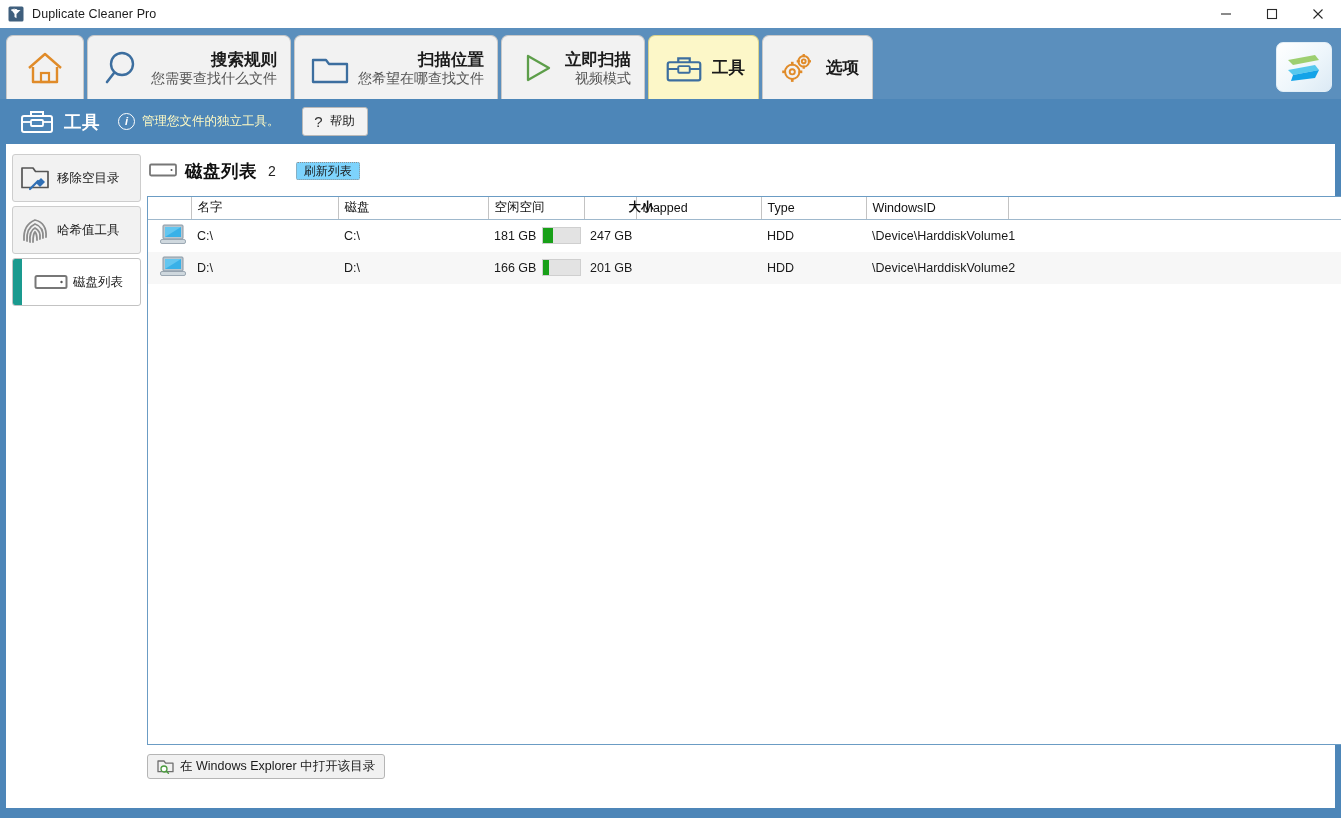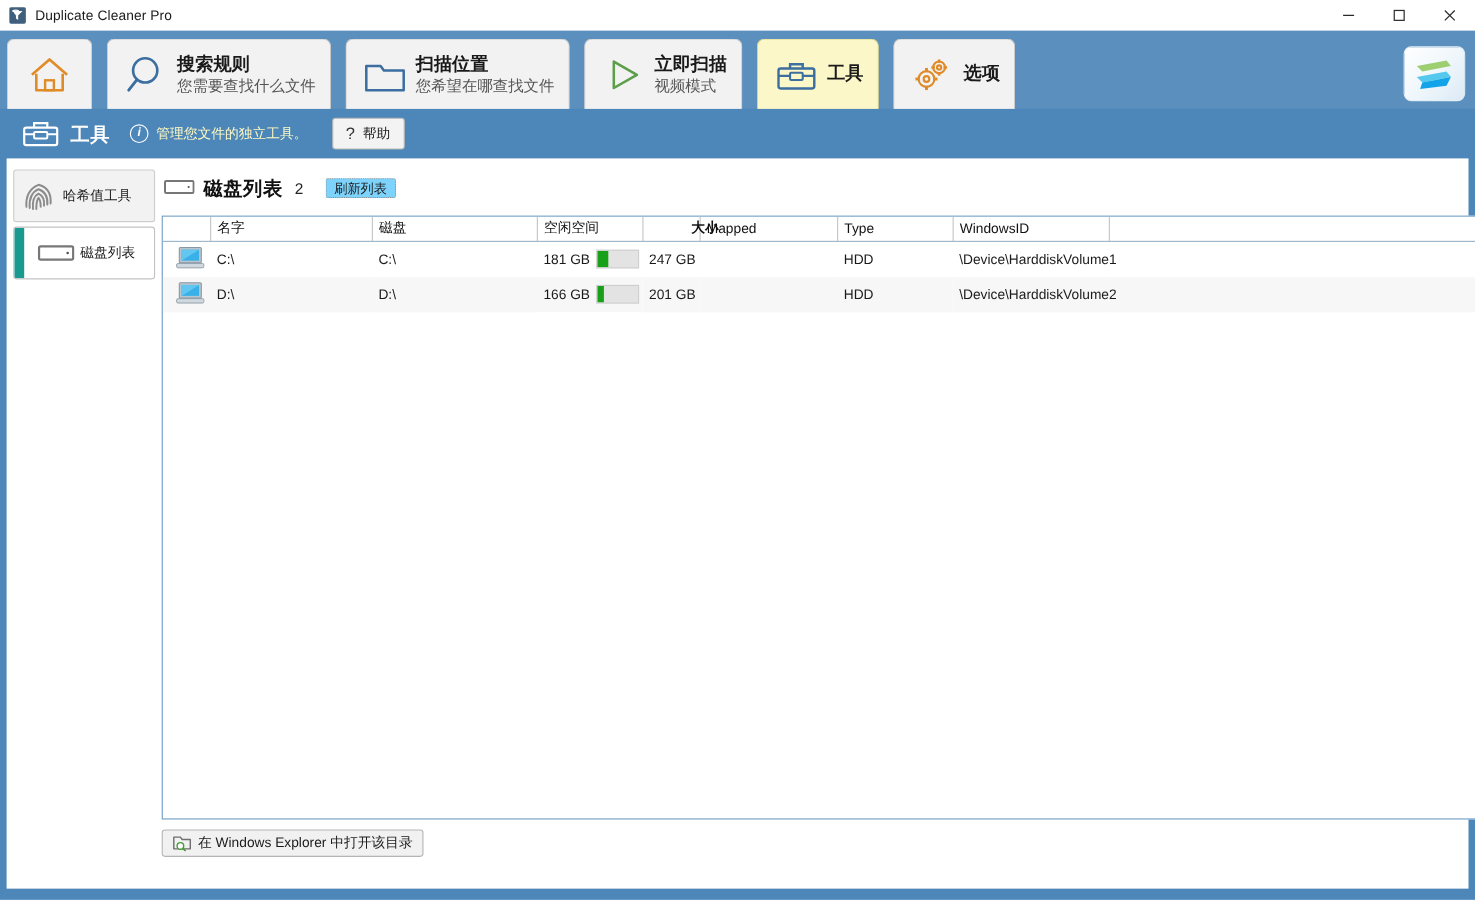--- a/index.html
+++ b/index.html
@@ -54,25 +54,26 @@
   .tabs {
     position: absolute; left: 6px; top: 7px;
     display: flex; align-items: flex-end; height: 64px;
   }
   .tab {
     height: 64px;
     background: #f2f2f2;
     border: 1px solid #c8c8c8;
     border-bottom: none;
     border-radius: 7px 7px 0 0;
-    margin-right: 13px;
+    margin-right: 3px;
     display: flex; align-items: center;
     padding: 0 13px;
     cursor: pointer;
     position: relative;
+    text-align: right;
   }
   .tab.home { padding: 0 16px; }
   .tab.active { background: #fcf7c8; border-color: #d9d28a; }
   .tab-icon {
     width: 44px; height: 42px; flex: 0 0 auto;
     display: flex; align-items: center; justify-content: center;
   }
   .tab-text { margin-left: 6px; }
   .tab-title {
     font-size: 16.5px; font-weight: bold; color: #1a1a1a;
@@ -372,20 +373,30 @@
     <div class="band-help-btn">
       <span class="band-help-q">?</span>
       <span class="band-help-label">帮助</span>
     </div>
   </div>
 
   <div class="body-area">
 
     <div class="sidebar">
 
+      <div class="side-item">
+        <div class="side-icon">
+          <svg width="34" height="30" viewBox="0 0 34 30">
+            <path d="M4 5 h11 l2.5 3.5 H30 v16 H4 z" fill="none" stroke="#555" stroke-width="1.7" stroke-linejoin="round"></path>
+            <path d="M12 26 l8 -8" stroke="#2f6fb5" stroke-width="2.2" stroke-linecap="round"></path>
+            <path d="M18 20 l5 -5 l4 4 l-5 5 z" fill="#2f6fb5"></path>
+          </svg>
+        </div>
+        <div class="side-label">移除空目录</div>
+      </div>
 
       <div class="side-item">
         <div class="side-icon">
           <svg width="34" height="30" viewBox="0 0 34 30">
             <g fill="none" stroke="#8c8c8c" stroke-width="1.8" stroke-linecap="round">
               <path d="M6 25 Q5 10 17 5 Q29 8 28 22"></path>
               <path d="M9 26 Q8 13 17 9 Q26 12 25 23"></path>
               <path d="M12 27 Q11 16 17 13 Q23 16 22 24"></path>
               <path d="M15 27 Q15 19 17 17 Q19 19 19 25"></path>
             </g>

